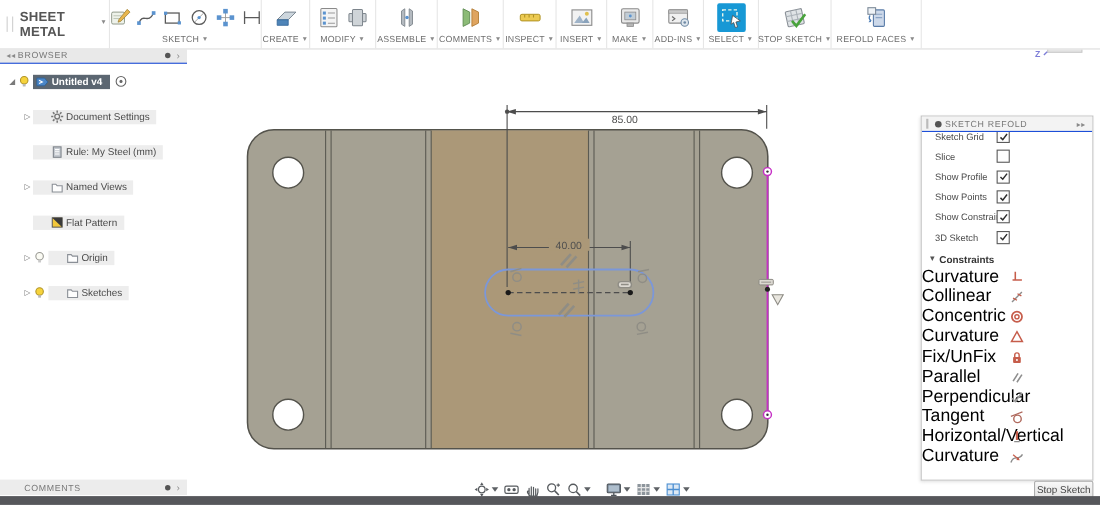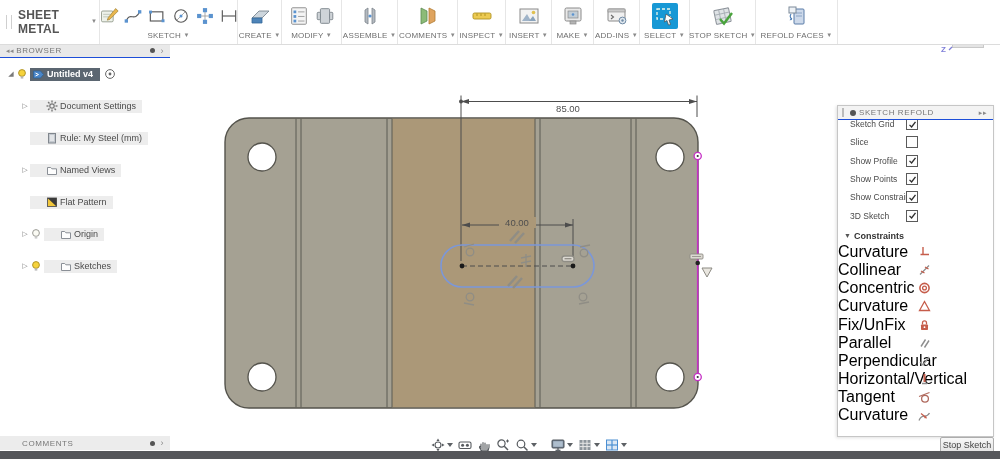--- a/index.html
+++ b/index.html
@@ -642,30 +642,30 @@
               <svg width="13" height="13" viewBox="0 0 13 13">
                 <line x1="3" y1="10" x2="7.5" y2="3" stroke="#8d8d8d" stroke-width="1.4"></line>
                 <line x1="6.5" y1="11" x2="11" y2="4" stroke="#8d8d8d" stroke-width="1.4"></line>
               </svg>
             </span></div>
           <div class="crow"><span class="plabel">Perpendicular</span><span class="cicon">
               <svg width="13" height="13" viewBox="0 0 13 13">
                 <polyline points="2,7.5 5,10.5 11,2.5" fill="none" stroke="#9a9a9a" stroke-width="1.4"></polyline>
               </svg>
             </span></div>
+          <div class="crow"><span class="plabel">Tangent</span><span class="cicon">
+              <svg width="13" height="13" viewBox="0 0 13 13">
+                <line x1="1" y1="6" x2="11.5" y2="2" stroke="#b06a5e" stroke-width="1.2"></line>
+                <circle cx="7" cy="8.3" r="3.4" fill="none" stroke="#b06a5e" stroke-width="1.3"></circle>
+              </svg>
+            </span></div>
           <div class="crow"><span class="plabel">Horizontal/Vertical</span><span class="cicon">
               <svg width="13" height="13" viewBox="0 0 13 13">
                 <line x1="6.5" y1="1.5" x2="6.5" y2="9.5" stroke="#c65d4b" stroke-width="2"></line>
                 <line x1="4" y1="11" x2="9" y2="11" stroke="#8d8d8d" stroke-width="1.3"></line>
-              </svg>
-            </span></div>
-          <div class="crow"><span class="plabel">Tangent</span><span class="cicon">
-              <svg width="13" height="13" viewBox="0 0 13 13">
-                <line x1="1" y1="6" x2="11.5" y2="2" stroke="#b06a5e" stroke-width="1.2"></line>
-                <circle cx="7" cy="8.3" r="3.4" fill="none" stroke="#b06a5e" stroke-width="1.3"></circle>
               </svg>
             </span></div>
           <div class="crow"><span class="plabel">Curvature</span><span class="cicon">
               <svg width="13" height="13" viewBox="0 0 13 13">
                 <path d="M1 11 C4 3 8 10 11.5 3.5" fill="none" stroke="#8d8d8d" stroke-width="1.3"></path>
                 <line x1="3" y1="4" x2="8" y2="8" stroke="#c65d4b" stroke-width="1.2"></line>
                 <polygon points="9,9 5.8,8.6 8,6.4" fill="#c65d4b"></polygon>
               </svg>
             </span></div>
         </div>

